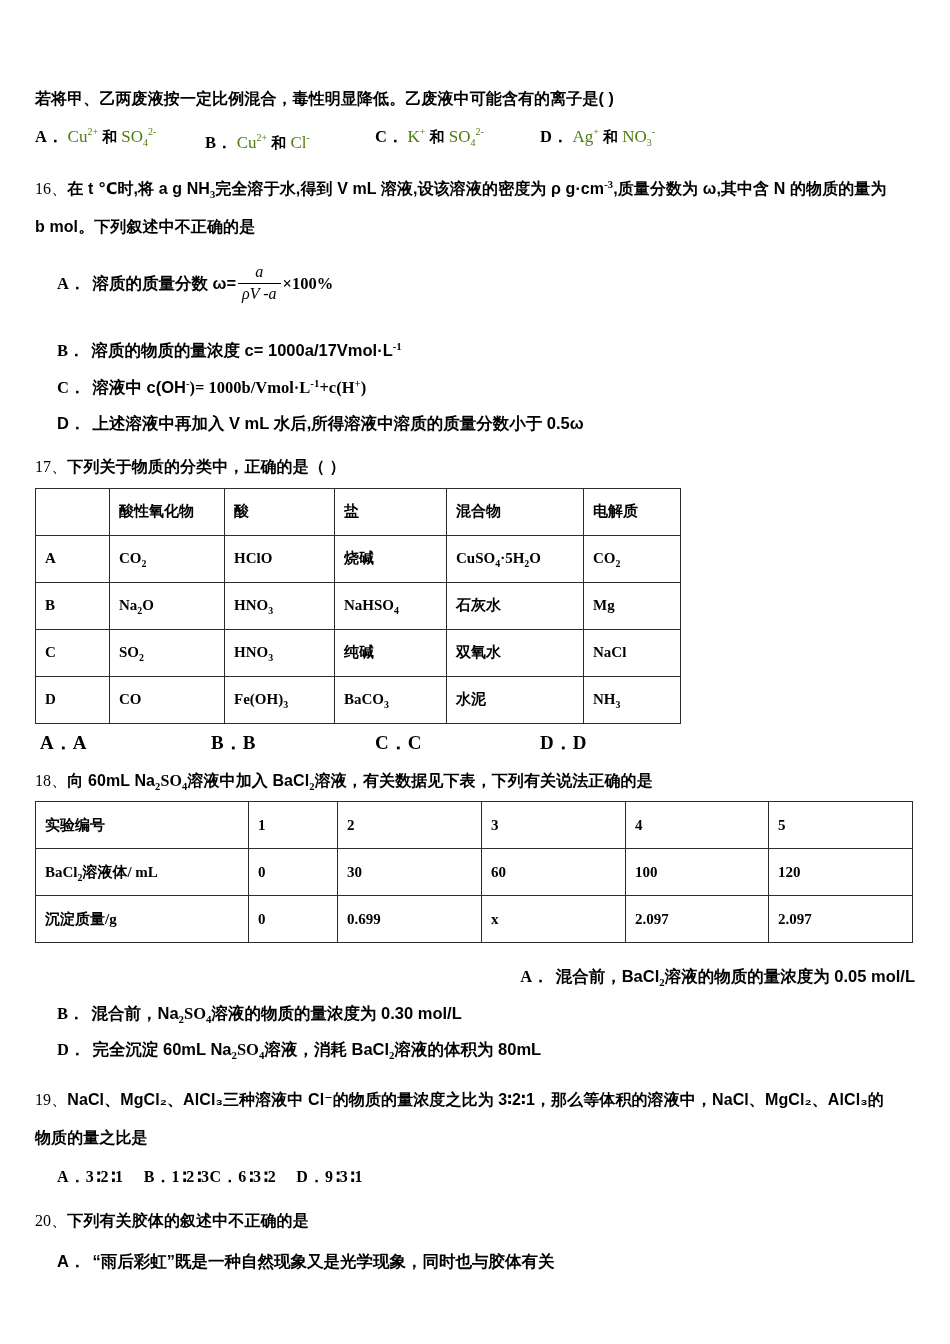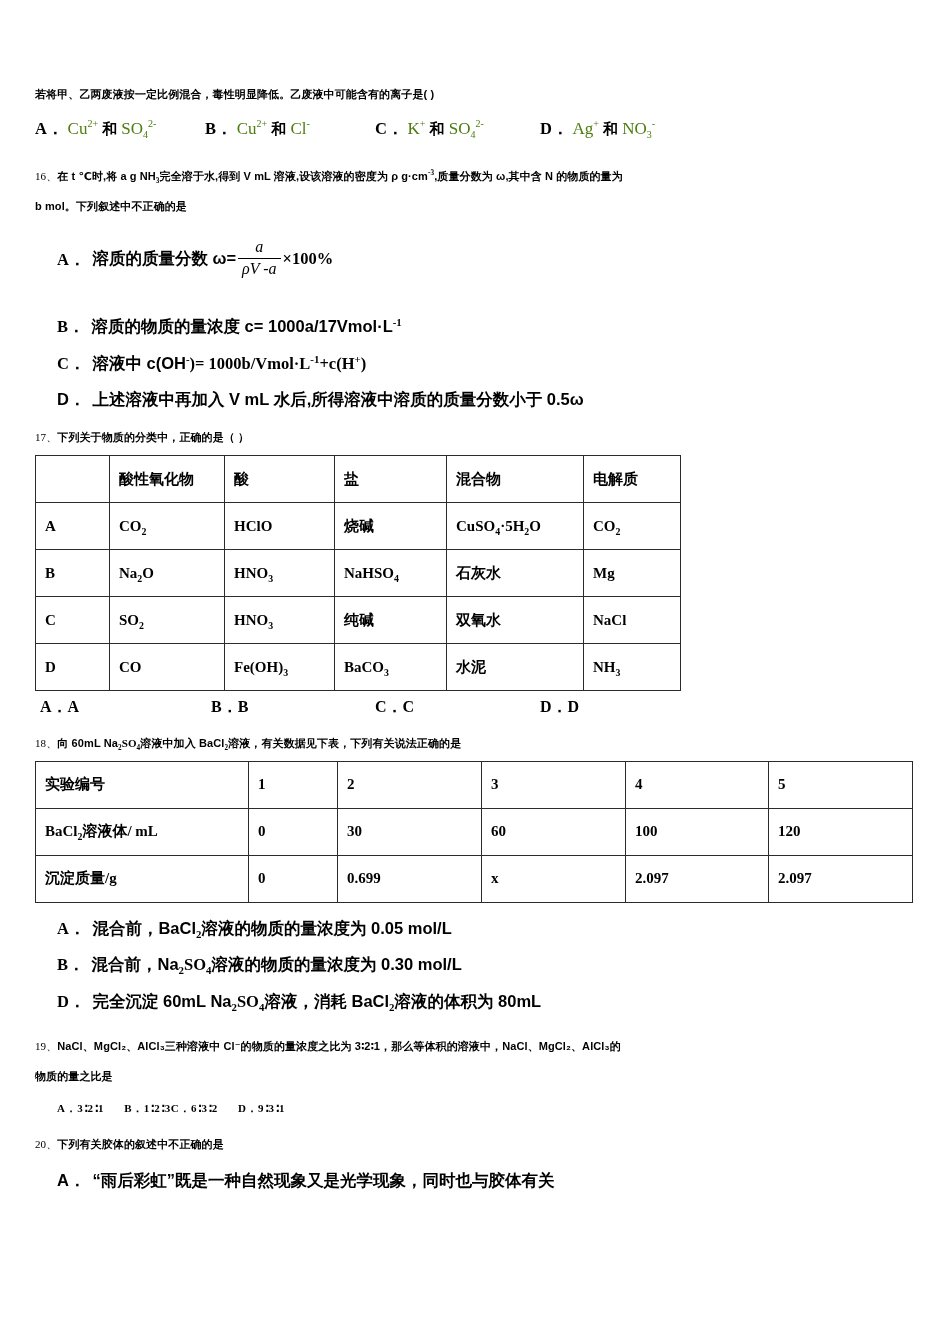--- a/index.html
+++ b/index.html
@@ -22,21 +22,21 @@
     padding: 0;
     box-sizing: border-box;
   }
   .content {
     position: absolute;
     left: 35px;
     top: 86px;
     width: 880px;
   }
   .line {
-    font-size: 11px;
+    font-size: 16px;
     line-height: 1.62;
     font-weight: bold;
     letter-spacing: 0.1px;
   }
   .qtext {
     margin-bottom: 2px;
   }
   .qnum {
     font-weight: normal;
     font-family: "Liberation Serif", serif;
@@ -122,21 +122,21 @@
     font-family: "Liberation Serif", serif;
   }
   .t17 { width: 645px; margin: 8px 0 4px 0; }
   .t18 { width: 877px; margin: 8px 0 4px 0; }
   td.hdr-cn { font-family: "Liberation Sans", "DejaVu Sans", sans-serif; font-weight: bold; }
   .cn { font-family: "Liberation Sans", "DejaVu Sans", sans-serif; font-weight: bold; }
 
   .abcd-row {
     position: relative;
     height: 26px;
-    font-size: 16px;
+    font-size: 19px;
     font-weight: bold;
     margin-top: 6px;
   }
   .abcd-row span.cell {
     position: absolute;
     white-space: nowrap;
   }
 
   .gap-s { height: 8px; }
   .gap-m { height: 14px; }
@@ -151,21 +151,21 @@
 
     <div class="line qtext cn">若将甲、乙两废液按一定比例混合，毒性明显降低。乙废液中可能含有的离子是(    )</div>
 
     <div class="opt-row-15">
       <span class="opt15" style="left:0px;top:4px;">
         <span class="lbl">A．</span>
         <span class="chem-light">Cu<sup>2+</sup></span>
         <span class="he">和</span>
         <span class="chem-light">SO<sub>4</sub><sup>2-</sup></span>
       </span>
-      <span class="opt15" style="left:170px;top:4px;">
+      <span class="opt15" style="left:170px;top:10px;">
         <span class="lbl">B．</span>
         <span class="chem-light">Cu<sup>2+</sup></span>
         <span class="he">和</span>
         <span class="chem-light">Cl<sup>-</sup></span>
       </span>
       <span class="opt15" style="left:340px;top:4px;">
         <span class="lbl">C．</span>
         <span class="chem-light">K<sup>+</sup></span>
         <span class="he">和</span>
         <span class="chem-light">SO<sub>4</sub><sup>2-</sup></span>
@@ -305,21 +305,21 @@
         <td class="cn">沉淀质量/g</td>
         <td>0</td>
         <td>0.699</td>
         <td>x</td>
         <td>2.097</td>
         <td>2.097</td>
       </tr>
     </tbody>
       </table>
 
-    <div class="optline" style="margin-top:12px;">
+    <div class="optline" style="margin-top:20px;text-align:right;">
       <span class="lbl">A．</span><span class="cn">混合前，BaCl</span><sub>2</sub><span class="cn">溶液的物质的量浓度为 0.05 mol/L</span>
     </div>
 
     <div class="optline">
       <span class="lbl">B．</span><span class="cn">混合前，Na</span><sub>2</sub><span>SO</span><sub>4</sub><span class="cn">溶液的物质的量浓度为 0.30 mol/L</span>
     </div>
 
 
     <div class="optline">
       <span class="lbl">D．</span><span class="cn">完全沉淀 60mL Na</span><sub>2</sub><span>SO</span><sub>4</sub><span class="cn">溶液，消耗 BaCl</span><sub>2</sub><span class="cn">溶液的体积为 80mL</span>

